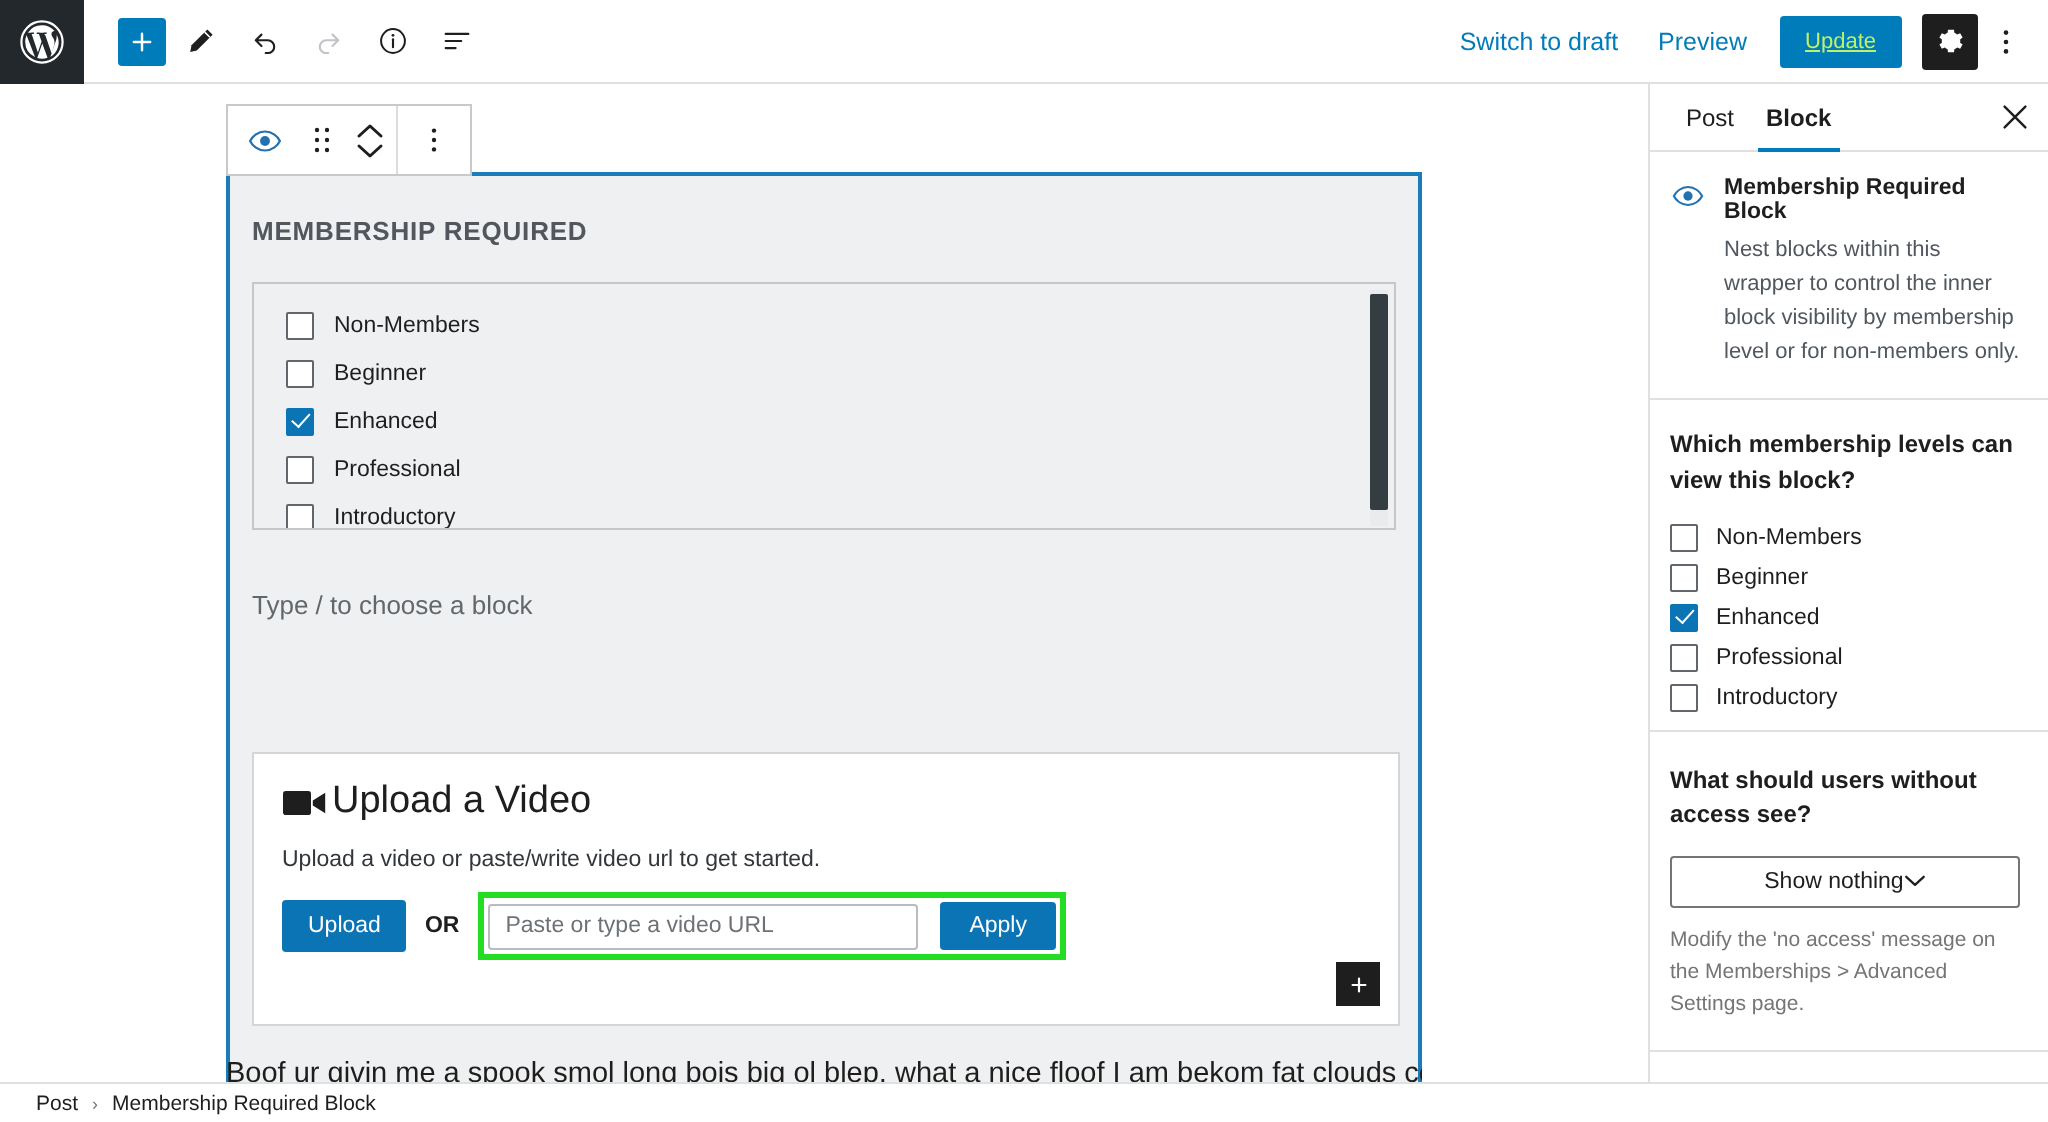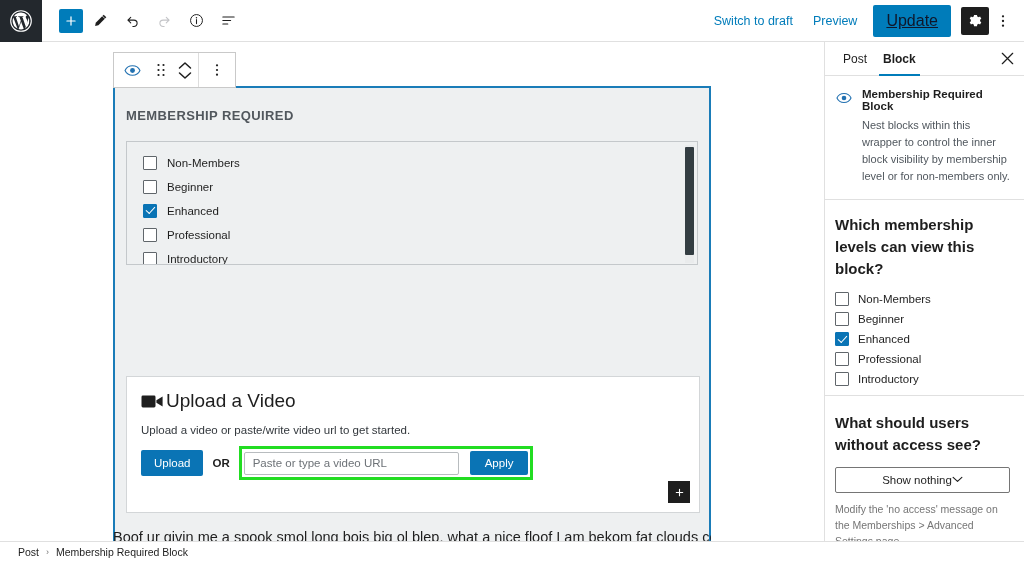--- a/index.html
+++ b/index.html
@@ -32,22 +32,22 @@
   .tb-btn.primary { background: #007cba; color: #fff; width: 24px; height: 24px; border-radius: 2px; }
   .tb-btn.disabled { color: #c3c4c7; }
   .tb-btn.w-wide { width: 30px; }
   .spacer { flex: 1 1 auto; }
   .tb-right { display: flex; align-items: center; gap: 0; padding-right: 9px; }
   .link-btn {
     background: none; border: none; color: #007cba; font-size: 12.5px;
     padding: 6px 10px; cursor: pointer; font-family: inherit; white-space: nowrap;
   }
   .update-btn {
-    background: #007cba; color: #0f172a; border: none; border-radius: 2px;
-    font-size: 16px; padding: 7px 13px; cursor: pointer; font-family: inherit;
+    background: #007cba; color: #bef264; border: none; border-radius: 2px;
+    font-size: 11px; padding: 7px 13px; cursor: pointer; font-family: inherit;
     margin-left: 6px;
     text-decoration: underline;
   }
   .gear-btn {
     width: 28px; height: 28px; background: #1e1e1e; color: #fff;
     border: none; border-radius: 2px; margin-left: 10px;
     display: flex; align-items: center; justify-content: center; cursor: pointer;
   }
   .kebab-btn {
     width: 24px; height: 28px; background: transparent; border: none;
@@ -200,21 +200,21 @@
     margin-left: auto; width: 26px; height: 26px; background: none; border: none;
     display: flex; align-items: center; justify-content: center; cursor: pointer;
     color: #1e1e1e;
   }
   .sb-section { padding: 12px 14px 14px 10px; border-bottom: 1px solid #e0e0e0; }
   .sb-blockinfo { display: flex; gap: 9px; align-items: flex-start; }
   .sb-blockicon { flex: 0 0 18px; padding-top: 1px; }
   .sb-blockname { font-size: 11.5px; font-weight: 600; color: #1e1e1e; }
   .sb-blockdesc { font-size: 11px; color: #50575e; line-height: 1.55; margin-top: 5px; }
   .sb-panel { padding: 14px 14px 6px 10px; border-bottom: 1px solid #e0e0e0; }
-  .sb-qlabel { font-size: 15px; font-weight: 700; color: #1e1e1e; line-height: 1.45; }
+  .sb-qlabel { font-size: 12px; font-weight: 700; color: #1e1e1e; line-height: 1.45; }
   .sb-cbx-list { margin-top: 10px; }
   .sb-cbx-row { display: flex; align-items: center; gap: 9px; height: 20px; }
   .sb-cbx {
     width: 14px; height: 14px; border: 1px solid #60666b; background: #fff;
     border-radius: 1px; flex: 0 0 14px; display: flex; align-items: center;
     justify-content: center; cursor: pointer;
   }
   .sb-cbx.checked { background: #0a74b5; border-color: #0a74b5; }
   .sb-cbx.checked::after {
     content: ""; width: 4px; height: 8px; border: solid #fff;
@@ -383,20 +383,21 @@
         </div>
         <div class="level-row">
           <span class="cbx"></span>
           <span class="level-label">Introductory</span>
         </div>
         <div class="fake-scroll">
           <div class="thumb"></div>
         </div>
       </div>
 
+      <div class="block-appender">Type / to choose a block</div>
 
       <div class="videobox">
         <div class="vb-head">
           <span style="line-height:0;">
             <svg width="23" height="17" viewBox="0 0 23 17" fill="none">
               <rect x="0.5" y="2.5" width="14" height="12" rx="1.4" fill="#1e1e1e"></rect>
               <path d="M15.4 7.3 21.6 3.4v10.2l-6.2-3.9V7.3Z" fill="#1e1e1e"></path>
             </svg>
           </span>
           <span class="vb-title">Upload a Video</span>

